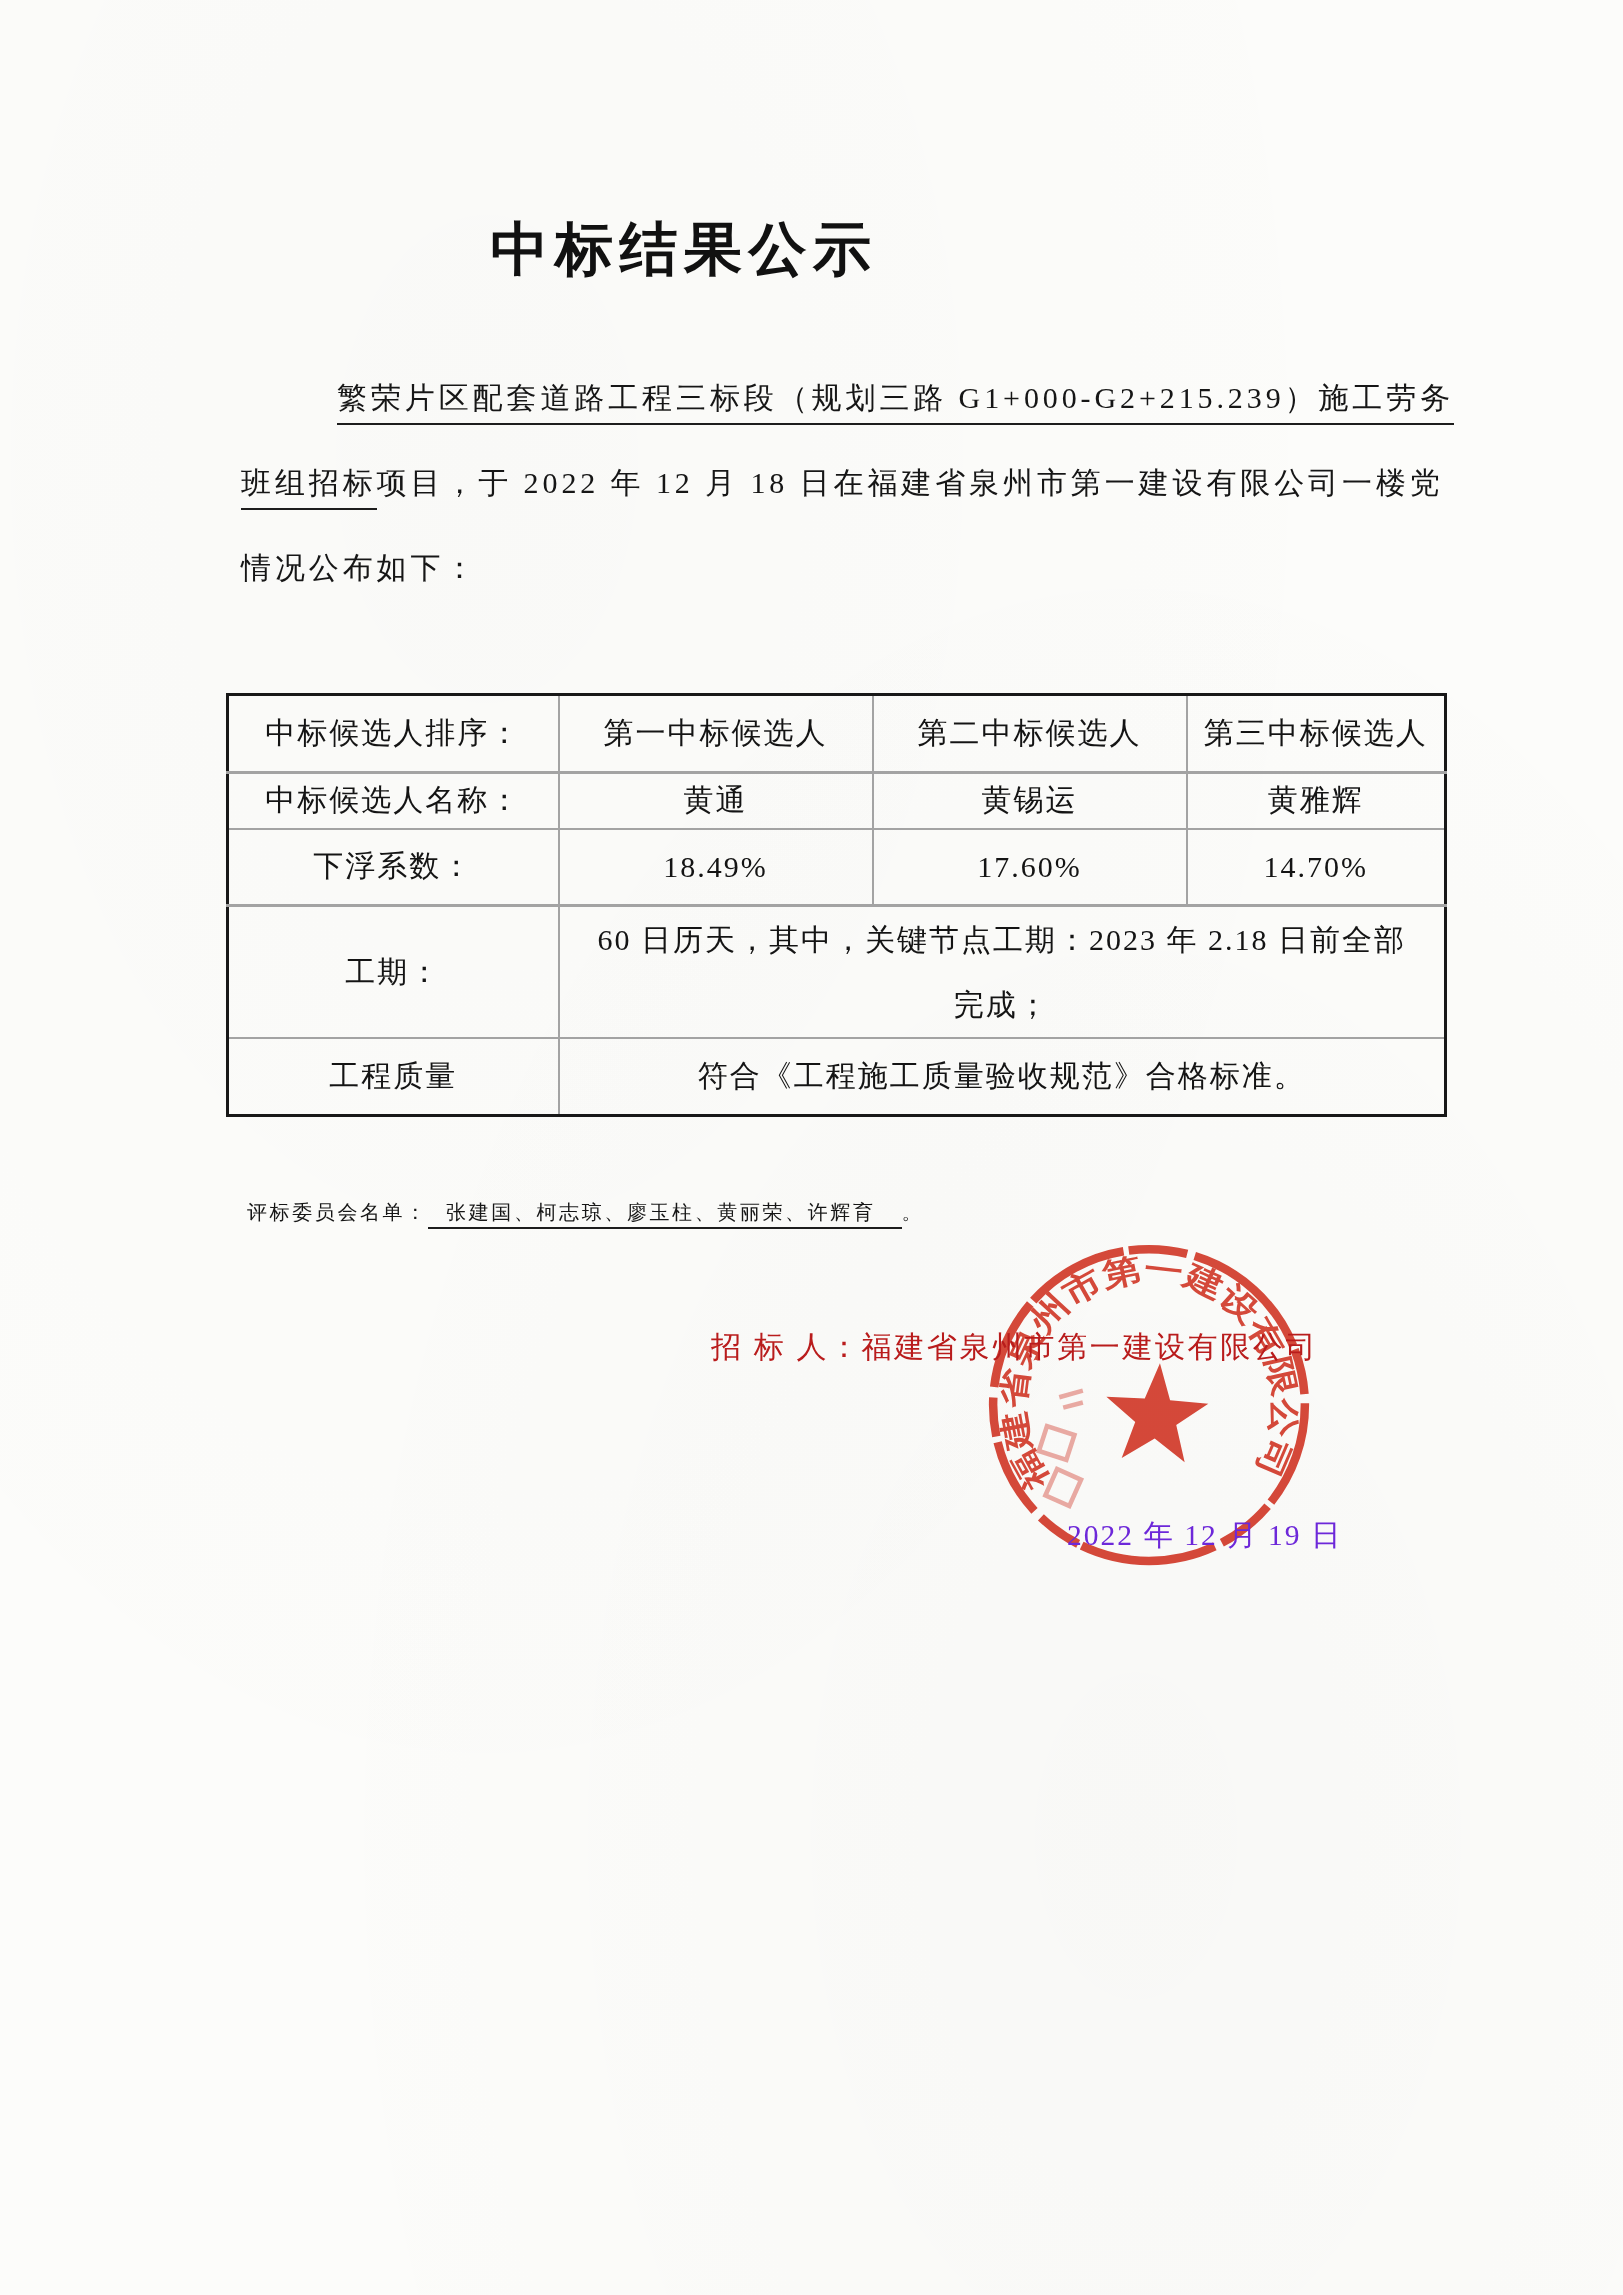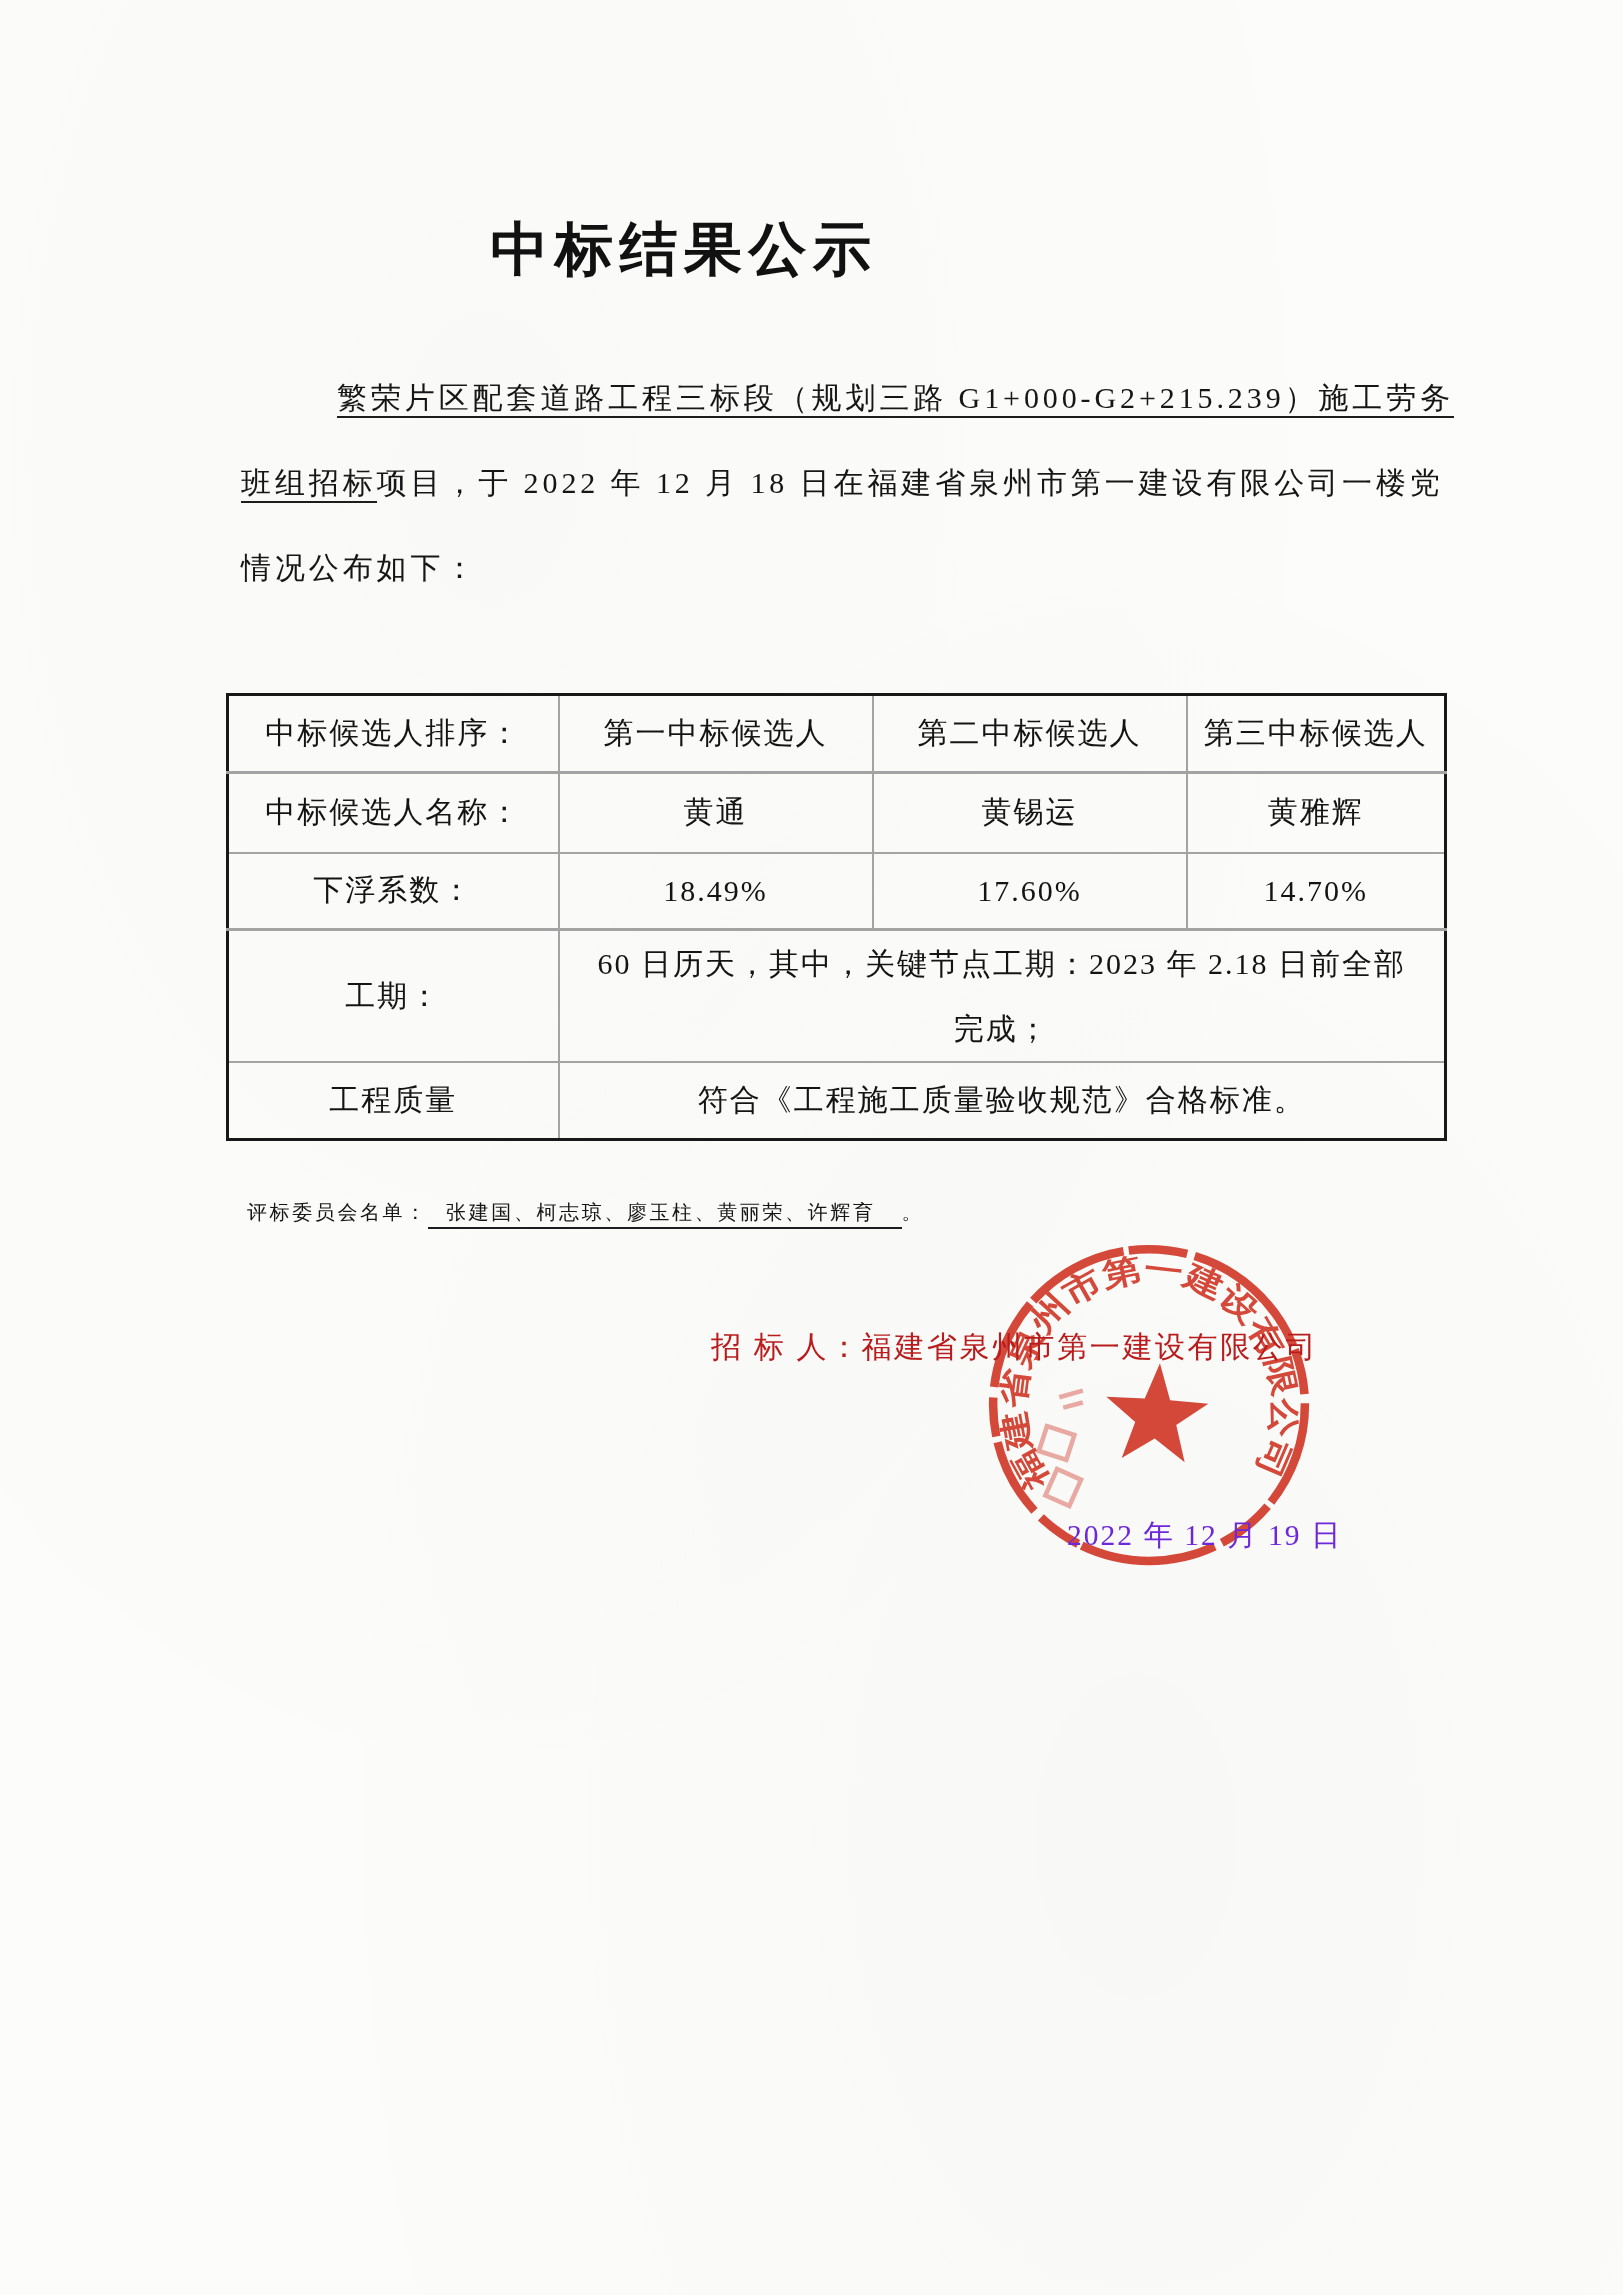--- a/index.html
+++ b/index.html
@@ -18,21 +18,21 @@
     top:211px;left:0;width:1368px;text-align:center;
     font-size:58px;font-weight:bold;letter-spacing:6.5px;color:#111;
   }
   .intro{
     top:355px;left:241px;width:1210px;
     font-size:30px;line-height:85px;letter-spacing:3.9px;color:#161616;
     text-align:justify;
   }
   .intro p{margin:0;white-space:nowrap;}
   .intro p.first{text-indent:96px;}
-  .u{border-bottom:2.6px solid #1d1d1d;padding-bottom:2px;}
+  .u{border-bottom:2.6px solid #1d1d1d;padding-bottom:9px;}
   .bid-table{
     top:693px;left:226px;width:1217px;
     border-collapse:collapse;table-layout:fixed;
     font-size:30px;letter-spacing:2px;color:#141414;
   }
   .bid-table td{
     border:2px solid #a3a3a3;text-align:center;vertical-align:middle;
     padding:0 3.9px;overflow:hidden;
   }
   .bid-table{border:3.3px solid #181818;}
@@ -82,21 +82,21 @@
       <col style="width:314px">
       <col style="width:259px">
   </colgroup>
   <tbody>
       <tr class="r1" style="height:78px">
     <td>中标候选人排序：</td>
     <td>第一中标候选人</td>
     <td>第二中标候选人</td>
     <td>第三中标候选人</td>
   </tr>
-  <tr class="r2" style="height:80px">
+  <tr class="r2" style="height:56px">
     <td>中标候选人名称：</td>
     <td>黄通</td>
     <td>黄锡运</td>
     <td>黄雅辉</td>
   </tr>
   <tr class="r3" style="height:77px">
     <td>下浮系数：</td>
     <td>18.49%</td>
     <td>17.60%</td>
     <td>14.70%</td>

